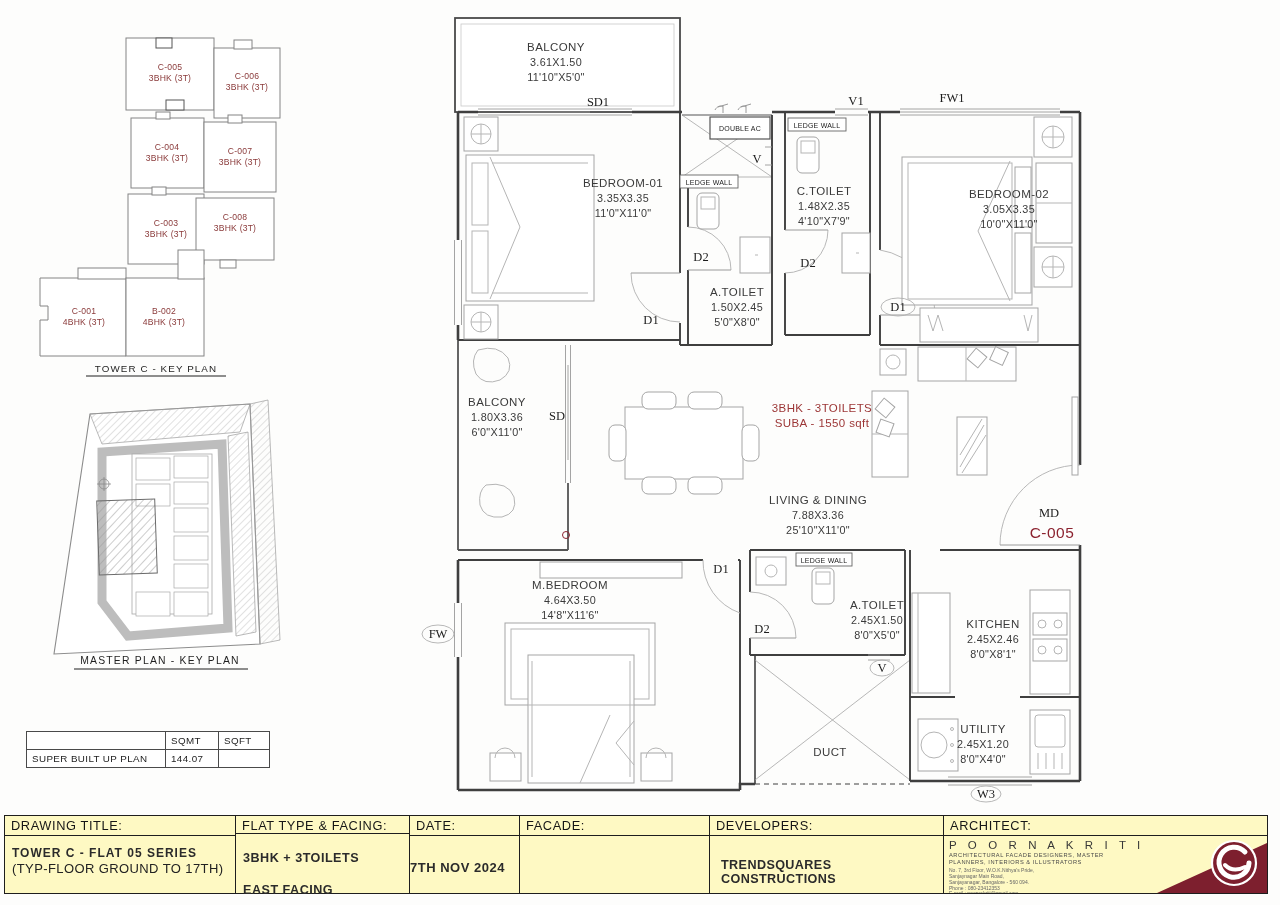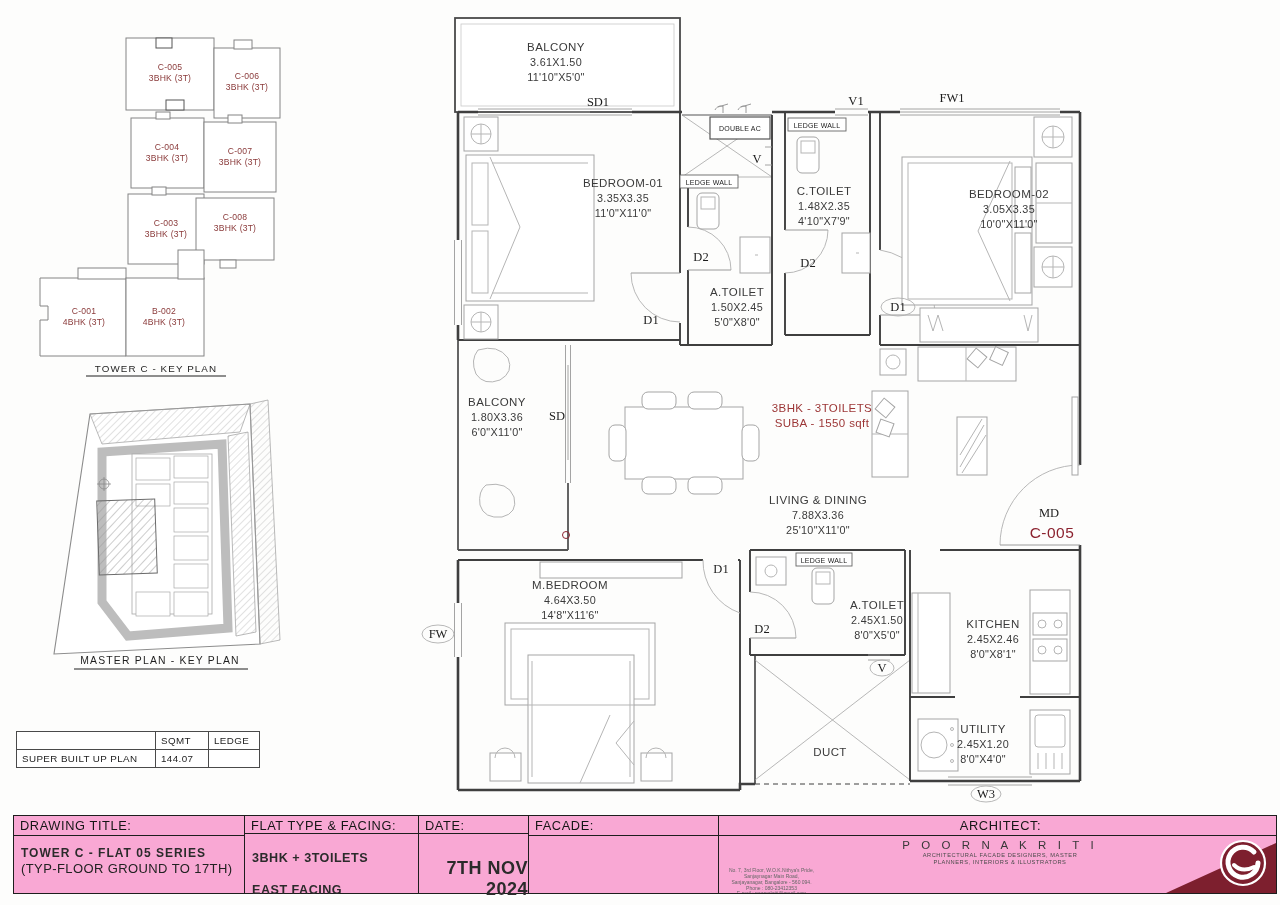--- a/index.html
+++ b/index.html
@@ -17,31 +17,31 @@
   .thin{stroke:#9a9a9a;fill:none;}
   .furn{stroke:#a5a5a5;fill:#fff;}
   .furnl{stroke:#b5b5b5;fill:none;}
   .arc{stroke:#b0b0b0;fill:none;stroke-width:.9;}
   .kp-label{font-size:8.6px;fill:#8a3a3a;letter-spacing:.2px;}
   .kp-shape{fill:#fff;stroke:#848484;stroke-width:1;}
   
   #areatable{border-collapse:collapse;font-size:9.8px;letter-spacing:.4px;color:#1d1d1d;}
   #areatable td{border:1px solid #4a4a4a;padding:1px 5px;height:15px;background:#fff;}
   
-  #titleblock{left:13px;top:815px;width:1262px;height:77px;border:1.6px solid #1e1e1e;
-    display:flex;background:#f9a8d4;}
+  #titleblock{left:4px;top:815px;width:1262px;height:77px;border:1.6px solid #1e1e1e;
+    display:flex;background:#fef9c3;}
   .tb-col{border-right:1.4px solid #1e1e1e;display:flex;flex-direction:column;box-sizing:border-box;}
-  .tb-col:last-child{border-right:none;text-align:center;}
+  .tb-col:last-child{border-right:none;}
   .tb-head{height:17px;border-bottom:1.2px solid #1e1e1e;font-size:12.8px;letter-spacing:.6px;
     padding:2px 0 0 6px;color:#161616;white-space:nowrap;}
   .tb-body{flex:1;position:relative;padding:4px 0 0 7px;}
   .tb-big{font-weight:bold;font-size:12px;letter-spacing:1px;margin-top:6px;}
   .tb-sub{font-size:13px;letter-spacing:.4px;margin-top:1px;color:#222;}
   .tb-med{font-weight:bold;font-size:12.6px;letter-spacing:.5px;line-height:16px;margin-top:12px;}
-  .tb-date{font-weight:bold;font-size:18px;letter-spacing:.5px;text-align:right;margin-top:24px;}
+  .tb-date{font-weight:bold;font-size:13px;letter-spacing:.5px;text-align:left;margin-top:24px;}
   .tb-proj{font-weight:bold;font-size:11.2px;letter-spacing:.3px;line-height:14px;margin-top:9px;}
   .tb-dev{font-weight:bold;font-size:12.6px;letter-spacing:.4px;margin-top:18px;padding-left:4px;}
   .arch-name{font-size:11.5px;letter-spacing:4.1px;color:#383838;margin:1px 0 1px 0;}
   .arch-sub{font-size:5.7px;letter-spacing:.55px;color:#4a4a4a;line-height:6.6px;}
   .arch-addr{font-size:5px;color:#666;line-height:5.8px;margin-top:3px;width:95px;}
 </style>
 </head>
 <body>
 
 <svg class="abs" style="left:18px;top:20px" width="276" height="362" viewBox="0 0 276 362">
@@ -127,26 +127,26 @@
     </g>
     <rect x="66" y="108" width="58" height="74" fill="url(#hatch)" stroke="#6b6b6b" stroke-width="1" transform="rotate(-2 95 145)"></rect>
     <circle cx="72" cy="92" r="5" fill="none" stroke="#8a8a8a" stroke-width=".8"></circle>
     <line x1="72" y1="85" x2="72" y2="99" stroke="#8a8a8a" stroke-width=".8"></line>
     <line x1="65" y1="92" x2="79" y2="92" stroke="#8a8a8a" stroke-width=".8"></line>
   </g>
   <text x="128" y="272" text-anchor="middle" font-size="10.4" letter-spacing="1.2" fill="#1f1f1f">MASTER PLAN - KEY PLAN</text>
   <line x1="42" y1="277" x2="216" y2="277" stroke="#1f1f1f" stroke-width="1"></line>
 </svg>
 
-<table id="areatable" class="abs" style="left:16px;top:731px">
+<table id="areatable" class="abs" style="left:26px;top:731px">
   <tbody>
       <tr>
     <td style="width:128px"></td>
     <td style="width:42px">SQMT</td>
-    <td style="width:40px">LEDGE</td>
+    <td style="width:40px">SQFT</td>
   </tr>
   <tr>
     <td>SUPER BUILT UP PLAN</td>
     <td>144.07</td>
     <td></td>
   </tr>
 </tbody>
   </table>
 
 <svg class="abs" style="left:420px;top:5px" width="700" height="802" viewBox="0 0 700 802">
@@ -514,20 +514,26 @@
   </div>
   <div class="tb-col" style="width:110px">
     <div class="tb-head">DATE:</div>
     <div class="tb-body" style="padding:0">
       <div class="tb-date">7TH NOV 2024</div>
     </div>
   </div>
   <div class="tb-col" style="width:190px">
     <div class="tb-head">FACADE:</div>
   </div>
+  <div class="tb-col" style="width:234px">
+    <div class="tb-head">DEVELOPERS:</div>
+    <div class="tb-body">
+      <div class="tb-dev">TRENDSQUARES CONSTRUCTIONS</div>
+    </div>
+  </div>
   <div class="tb-col" style="flex:1">
     <div class="tb-head">ARCHITECT:</div>
     <div class="tb-body" style="padding:2px 0 0 5px;overflow:hidden;">
       <div class="arch-name">P O O R N A K R I T I</div>
       <div class="arch-sub">ARCHITECTURAL FACADE DESIGNERS, MASTER</div>
       <div class="arch-sub">PLANNERS, INTERIORS &amp; ILLUSTRATORS</div>
       <div class="arch-addr">
         <div>No. 7, 3rd Floor, W.O.K.Nithya's Pride,</div>
         <div>Sanjaynagar Main Road,</div>
         <div>Sanjayanagar, Bangalore - 560 094.</div>

